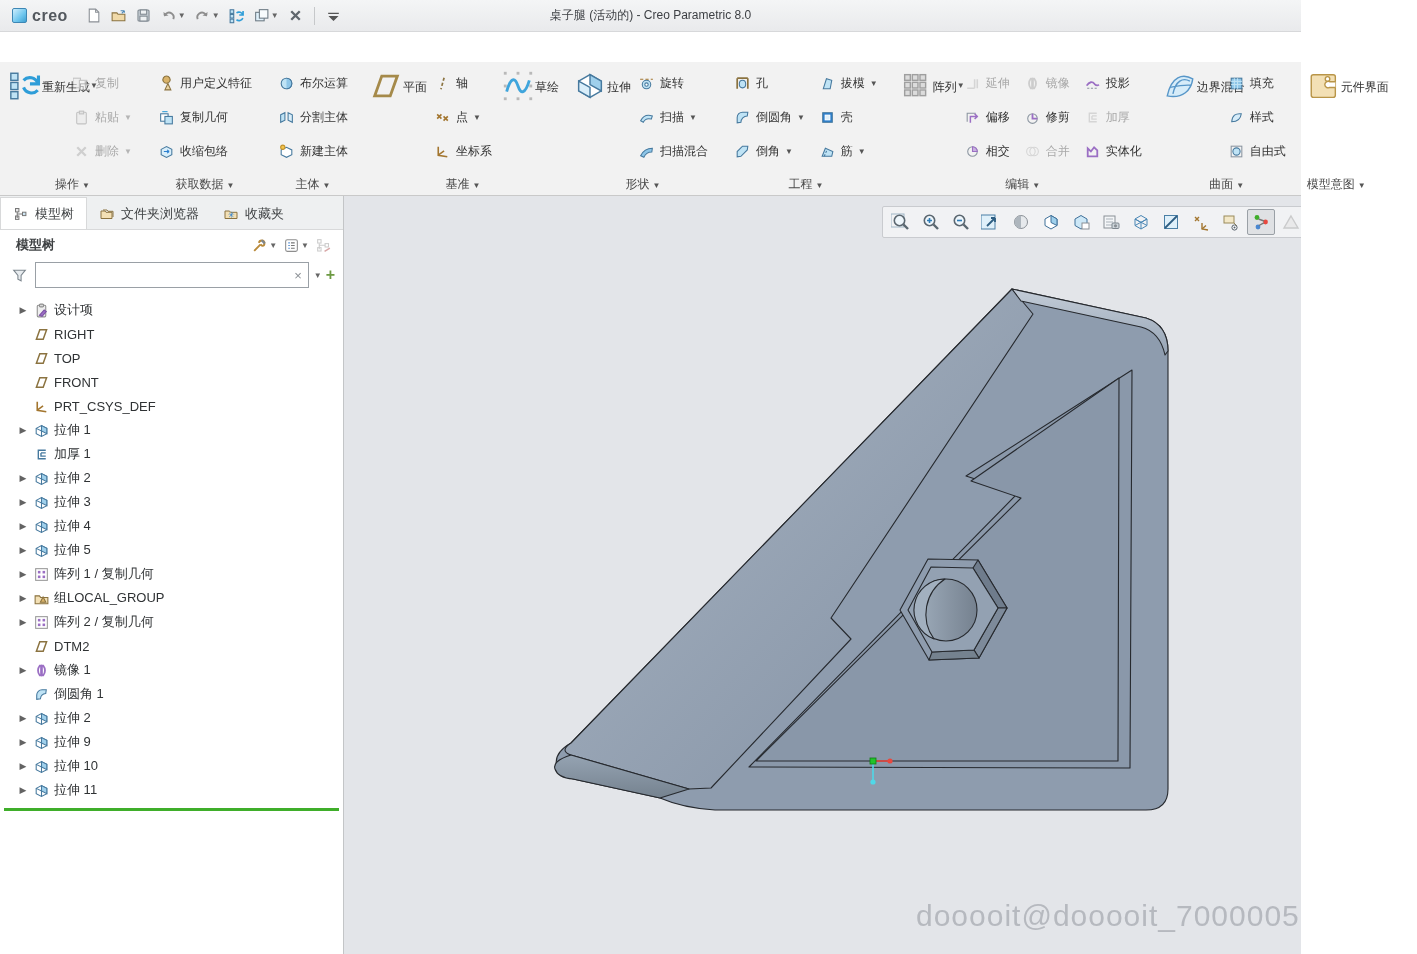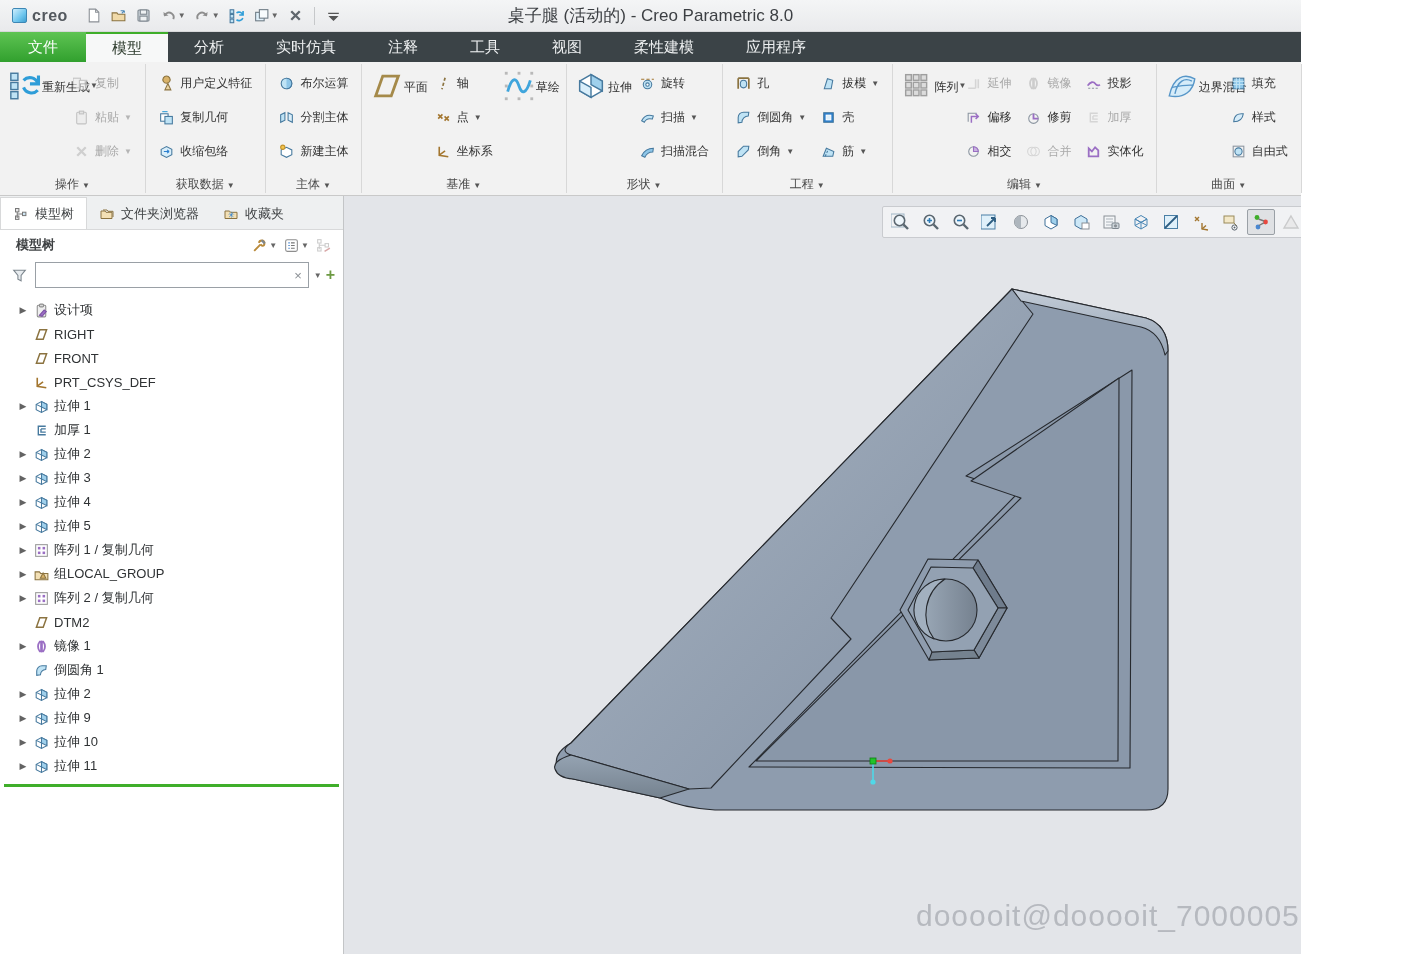--- a/index.html
+++ b/index.html
@@ -11,21 +11,21 @@
   .titlebar { position:absolute; left:0; top:0; width:100%; height:32px;
     background:linear-gradient(#f4f5f6,#e9eaec); display:flex; align-items:center; border-bottom:1px solid #d7d8da;}
   .logo { display:flex; align-items:center; gap:5px; padding:0 14px 0 12px; }
   .logo-cube { width:15px; height:15px; background:linear-gradient(135deg,#cfeefd,#6ec6ee 60%,#3f9fd0);
     border:1px solid #3d87b5; border-radius:2px;}
   .logo-text { font-size:16px; font-weight:bold; color:#53585e; letter-spacing:.5px;}
   .qat { display:flex; align-items:center; gap:2px; }
   .qat-btn { display:flex; align-items:center; padding:2px 3px; border-radius:2px; cursor:default;}
   .qat-sep { width:1px; height:18px; background:#c6c8ca; margin:0 5px;}
   .qat-arrow { font-size:8px; color:#666; margin-left:1px;}
-  .win-title { position:absolute; left:0; right:0; text-align:center; font-size:17px; color:#3c3f43; pointer-events:none;}
+  .win-title { position:absolute; left:0; right:0; text-align:center; font-size:12px; color:#3c3f43; pointer-events:none;}
 
   
   .tabbar { position:absolute; left:0; top:32px; width:100%; height:30px; background:#3b4347; display:flex;}
   .rtab { padding:0 26px; display:flex; align-items:center; font-size:15px; color:#eef0f1; cursor:default;}
   .rtab.file { background:linear-gradient(#5ec453,#31a02e); color:#fff; padding:0 28px;}
   .rtab.active { background:#f7f8f8; color:#2c3a2c; border-top:2px solid #3fae2a;}
 
   
   .ribbon { position:absolute; left:0; top:62px; width:100%; height:134px; background:#f2f2f2;
     border-bottom:1px solid #c9c9c9; display:flex; align-items:stretch;}
@@ -162,31 +162,20 @@
           <span style="display: flex;">
             <svg width="17" height="17" viewBox="0 0 16 16">
               <path d="M3,6 H13 M4.5,9 L8,12.5 L11.5,9 Z" stroke="#555" fill="#555"></path>
             </svg>
           </span>
         </span>
       </div>
     <div class="win-title">桌子腿 (活动的) - Creo Parametric 8.0</div>
   </div>
 
-  <div class="tabbar" id="tabbar">
-      <div class="rtab file">文件</div>
-      <div class="rtab active">模型</div>
-      <div class="rtab">分析</div>
-      <div class="rtab">实时仿真</div>
-      <div class="rtab">注释</div>
-      <div class="rtab">工具</div>
-      <div class="rtab">视图</div>
-      <div class="rtab">柔性建模</div>
-      <div class="rtab">应用程序</div>
-    </div>
 
   <div class="ribbon" id="ribbon">
       <div class="grp">
         <div class="grp-body">
           <div class="btn-big">
             <span style="display: flex;">
               <svg width="34" height="34" viewBox="0 0 24 24">
                 <g>
                   <rect x="2" y="3" width="5" height="5" fill="#bfe3f5" stroke="#46799e"></rect>
                   <rect x="2" y="9.5" width="5" height="5" fill="#bfe3f5" stroke="#46799e"></rect>
@@ -622,20 +611,35 @@
                   <circle cx="8" cy="8" r="3.4" fill="#bfe3f5" stroke="#46799e"></circle>
                 </svg>
               </span>
               <span>自由式</span>
             </div>
           </div>
         </div>
         <div class="grp-label"><span>曲面</span><span class="ar">▼</span></div>
       </div>
       <div class="rib-sep"></div>
+      <div class="grp">
+        <div class="grp-body">
+          <div class="btn-big">
+            <span style="display: flex;">
+              <svg width="34" height="34" viewBox="0 0 24 24">
+                <rect x="3" y="4" width="17" height="16" rx="1.5" fill="#f3e0b5" stroke="#b99548"></rect>
+                <path d="M20,9 h-4 a2.3,2.3 0 1 0 0,4 h4" fill="#fff" stroke="#b99548"></path>
+                <circle cx="14.5" cy="7" r="1.6" fill="#fff" stroke="#b99548"></circle>
+              </svg>
+            </span>
+            <span class="lbl">元件界面</span>
+          </div>
+        </div>
+        <div class="grp-label"><span>模型意图</span><span class="ar">▼</span></div>
+      </div>
     </div>
 
   <div class="main">
     <div class="tree-panel">
       <div class="tree-tabs" id="treeTabs">
           <div class="ttab active">
             <span style="display: flex;">
               <svg width="16" height="16" viewBox="0 0 16 16">
                 <g fill="none" stroke="#777">
                   <rect x="2.5" y="2.5" width="3.4" height="3.4" fill="#e8e8e8"></rect>
@@ -728,20 +732,30 @@
           </div>
           <div class="titem">
             <span style="width: 14px; flex: 0 0 auto;"></span>
             <span class="noarrow"></span>
             <span class="ticon">
               <svg width="17" height="17" viewBox="0 0 16 16">
                 <path d="M3.2,12.5 L6.4,3.5 H12.8 L9.6,12.5 Z" fill="none" stroke="#8b7340" stroke-width="1.4"></path>
               </svg>
             </span>
             <span>RIGHT</span>
+          </div>
+          <div class="titem">
+            <span style="width: 14px; flex: 0 0 auto;"></span>
+            <span class="noarrow"></span>
+            <span class="ticon">
+              <svg width="17" height="17" viewBox="0 0 16 16">
+                <path d="M3.2,12.5 L6.4,3.5 H12.8 L9.6,12.5 Z" fill="none" stroke="#8b7340" stroke-width="1.4"></path>
+              </svg>
+            </span>
+            <span>TOP</span>
           </div>
           <div class="titem">
             <span style="width: 14px; flex: 0 0 auto;"></span>
             <span class="noarrow"></span>
             <span class="ticon">
               <svg width="17" height="17" viewBox="0 0 16 16">
                 <path d="M3.2,12.5 L6.4,3.5 H12.8 L9.6,12.5 Z" fill="none" stroke="#8b7340" stroke-width="1.4"></path>
               </svg>
             </span>
             <span>FRONT</span>

